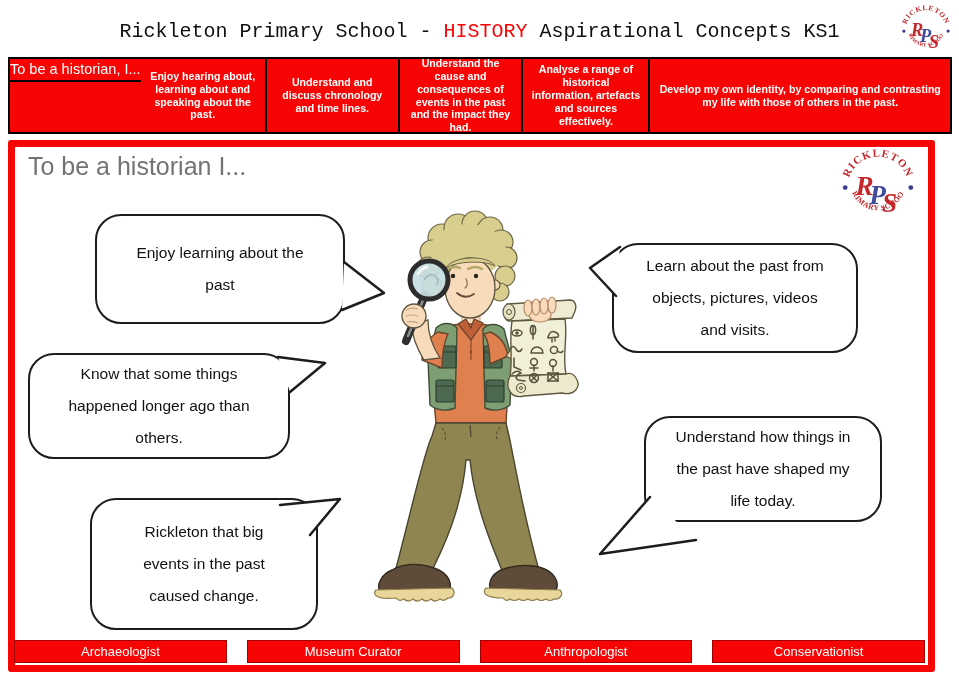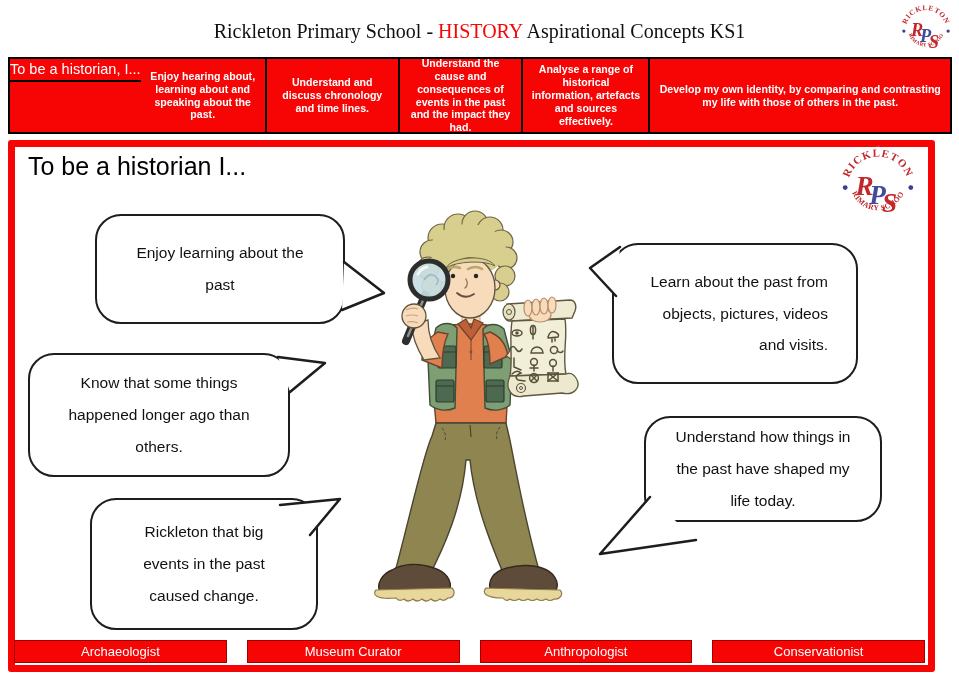--- a/index.html
+++ b/index.html
@@ -1,21 +1,21 @@
 <!DOCTYPE html>
 <html><head>
 <meta charset="utf-8">
 <style>
   :root { --red:#F70505; }
   html,body { margin:0; padding:0; background:#fff; }
   .page { position:relative; width:959px; height:678px; background:#fff;
           font-family:"Liberation Sans",sans-serif; overflow:hidden; }
 
   .doc-title { position:absolute; top:20px; left:0; width:100%; text-align:center;
-               font-family:Liberation Serif, serif; font-size:20px; color:#101010; }
+               font-family:Liberation Mono, monospace; font-size:20px; color:#101010; }
   .doc-title .hl { color:var(--red); }
 
   .logo { position:absolute; }
   .logo-top { top:3px; left:899px; width:54px; height:54px; }
   .logo-content { top:146px; left:838px; width:80px; height:80px; }
 
   .banner { position:absolute; left:8px; top:57px; width:944px; height:77px;
             background:var(--red); border:2px solid #000; box-sizing:border-box;
             display:flex; flex-direction:row; }
   .banner-title { height:21px; line-height:21px; color:#fff; text-align:center;
@@ -26,29 +26,29 @@
                  padding:2px 8px; box-sizing:border-box; }
   .banner-cell:nth-child(1){ flex:0 0 15.6%; }
   .banner-cell:nth-child(2){ flex:0 0 16.4%; }
   .banner-cell:nth-child(3){ flex:0 0 15.3%; }
   .banner-cell:nth-child(4){ flex:0 0 15.7%; }
   .banner-cell:nth-child(5){ flex:1; border-right:none; }
 
   .frame { position:absolute; left:8px; top:140px; width:927px; height:532px;
            border:7px solid var(--red); border-radius:3px; box-sizing:border-box; background:#fff; }
 
-  .heading { position:absolute; left:28px; top:152px; font-size:25px; color:#000000; }
+  .heading { position:absolute; left:28px; top:152px; font-size:25px; color:#737373; }
 
   .bubble { position:absolute; background:#fff; border:2.5px solid #1d1d1d; border-radius:26px;
             display:flex; align-items:center; justify-content:center; text-align:center;
             font-size:15.5px; line-height:2.05; color:#111; box-sizing:border-box; z-index:2; }
   #b1 { left:95px;  top:214px; width:250px; height:110px; padding:16px 34px; }
-  #b2 { left:28px;  top:353px; width:262px; height:124px; padding:0 38px; }
+  #b2 { left:28px;  top:353px; width:262px; height:106px; padding:0 38px; }
   #b3 { left:90px;  top:498px; width:228px; height:132px; padding:0 30px; }
-  #b4 { left:612px; top:243px; width:246px; height:141px; padding:0 28px;text-align:right; }
+  #b4 { left:612px; top:243px; width:246px; height:110px; padding:0 28px; }
   #b5 { left:644px; top:416px; width:238px; height:106px; padding:0 24px; }
   .tail { position:absolute; overflow:visible; z-index:3; }
   .tail path { fill:#fff; stroke:#1d1d1d; stroke-width:2.5; stroke-linejoin:round; stroke-linecap:round; }
 
   .figure { position:absolute; left:362px; top:208px; width:240px; height:424px; z-index:1; }
 
   .footer { position:absolute; left:14px; top:640px; width:911px; height:23px; display:flex; gap:20px; z-index:2; }
   .fbtn { flex:1; background:var(--red); border:1px solid #a00000; color:#fff; font-size:13px;
           display:flex; align-items:center; justify-content:center; box-sizing:border-box; }
 

